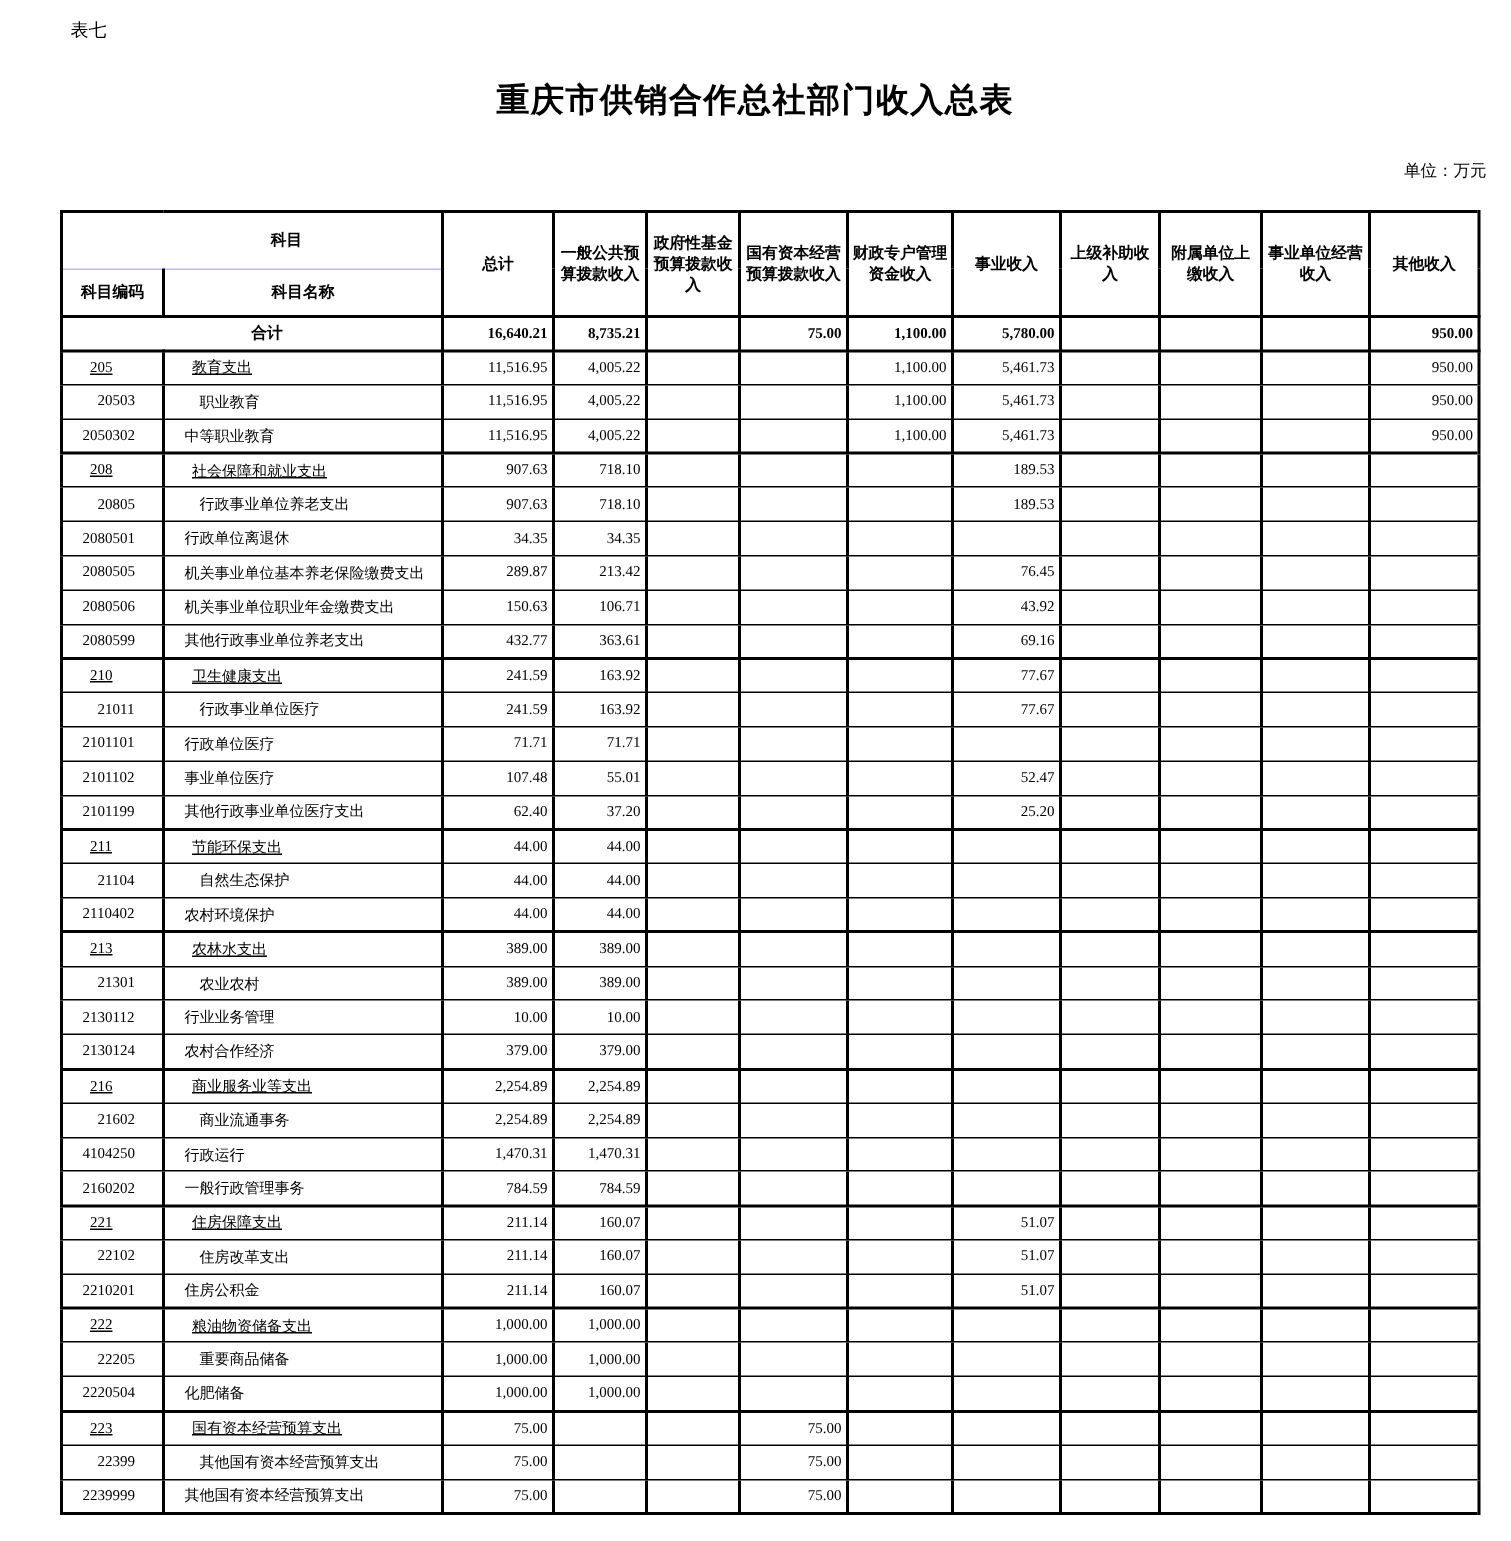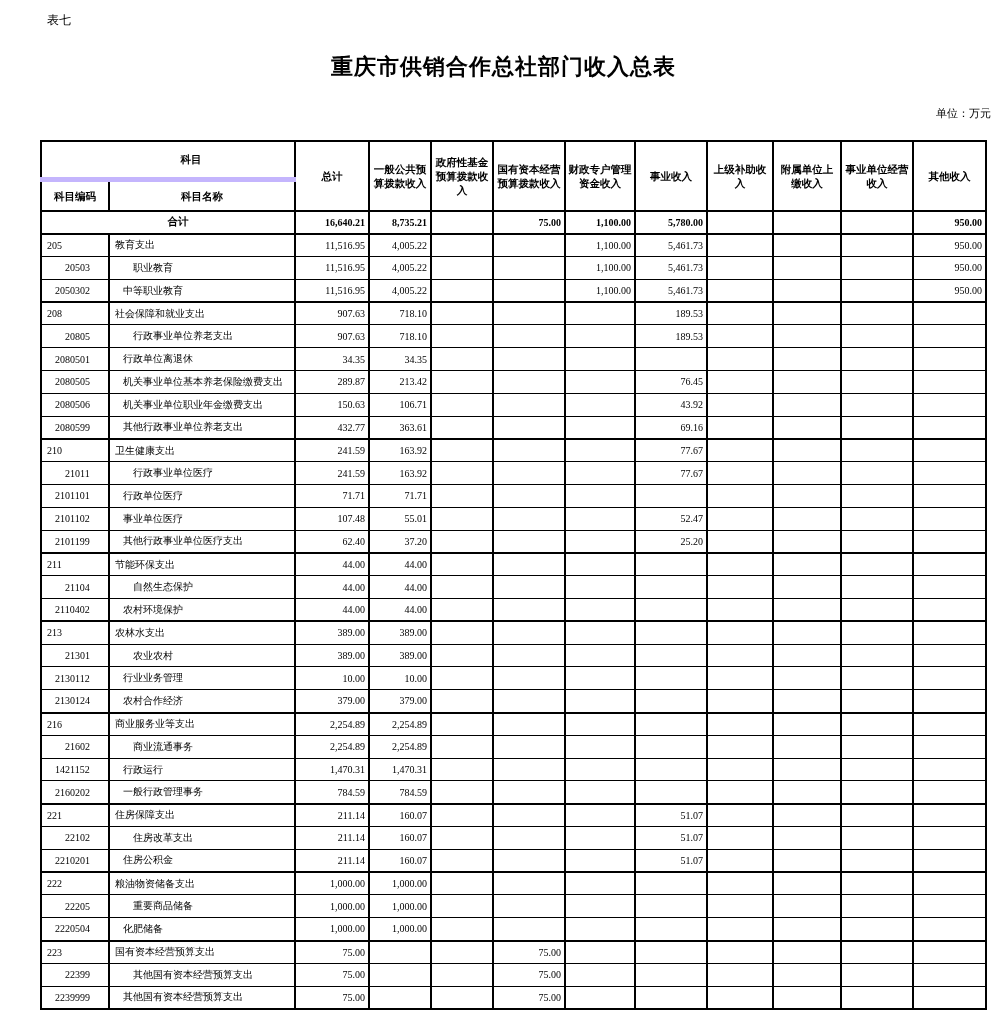--- a/index.html
+++ b/index.html
@@ -43,21 +43,21 @@
     font-family: "Liberation Sans", sans-serif;
     font-weight: 700;
     font-size: 10.5px;
     line-height: 1.35;
     text-align: center;
     vertical-align: middle;
     padding: 1px 2px;
     word-break: break-all;
     border-bottom: 2px solid #000;
   }
-  tr.hdr-top th.subject-head { height: 38px; border-bottom: 5px solid #c4b5fd; padding-left: 48px; }
+  tr.hdr-top th.subject-head { height: 38px; border-bottom: 1px solid #c4b5fd; padding-left: 48px; }
   tr.hdr-bottom th { height: 32px; }
   tbody td { height: 22.8px; font-size: 10px; vertical-align: middle; }
   td.code {
     font-family: "Liberation Serif", serif;
     text-align: left;
   }
   td.name {
     font-family: "Liberation Serif", serif;
     text-align: left;
   }
@@ -71,21 +71,21 @@
     border-top: 2px solid #000;
     border-bottom: 2px solid #000;
   }
   td.total-label {
     font-family: "Liberation Sans", sans-serif;
     text-align: center;
     font-size: 10.5px;
     padding-left: 20px;
   }
   tr.lvl1 td { border-top: 2px solid #000; }
-  .ind1 { padding-left: 5px; }
+  .ind1 { padding-left: 18px; text-decoration: underline; }
   .ind2 { padding-left: 23px; }
   .ind3 { padding-left: 13px; }
 </style>
 </head>
 <body>
 
 <div class="sheet-label">表七</div>
 <div class="page-title">重庆市供销合作总社部门收入总表</div>
 <div class="unit-note">单位：万元</div>
 
@@ -453,21 +453,21 @@
         <td class="num"></td>
         <td class="num"></td>
         <td class="num"></td>
         <td class="num"></td>
         <td class="num"></td>
         <td class="num"></td>
         <td class="num"></td>
         <td class="num"></td>
       </tr>
       <tr class="lvl3">
-        <td class="code ind3">1421152</td>
+        <td class="code ind3">4104250</td>
         <td class="name ind3">行政运行</td>
         <td class="num">1,470.31</td>
         <td class="num">1,470.31</td>
         <td class="num"></td>
         <td class="num"></td>
         <td class="num"></td>
         <td class="num"></td>
         <td class="num"></td>
         <td class="num"></td>
         <td class="num"></td>

